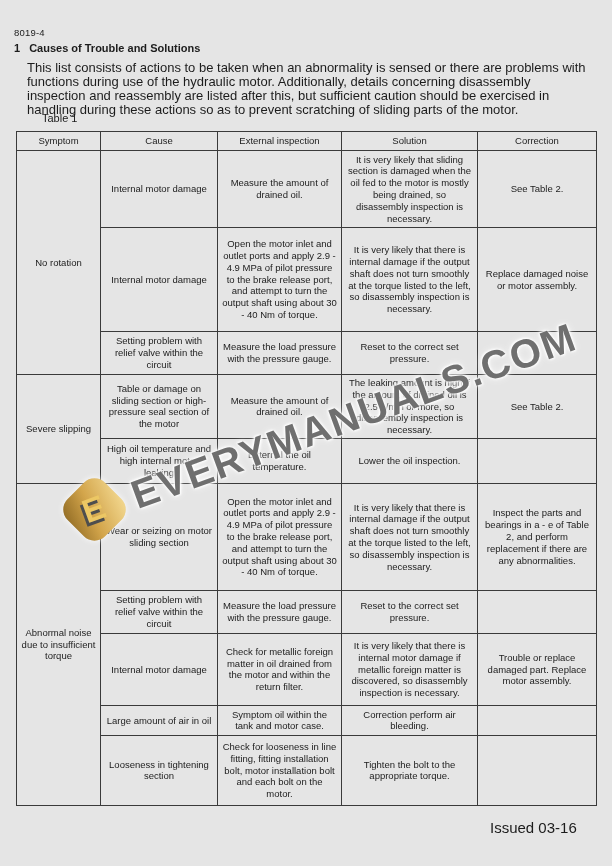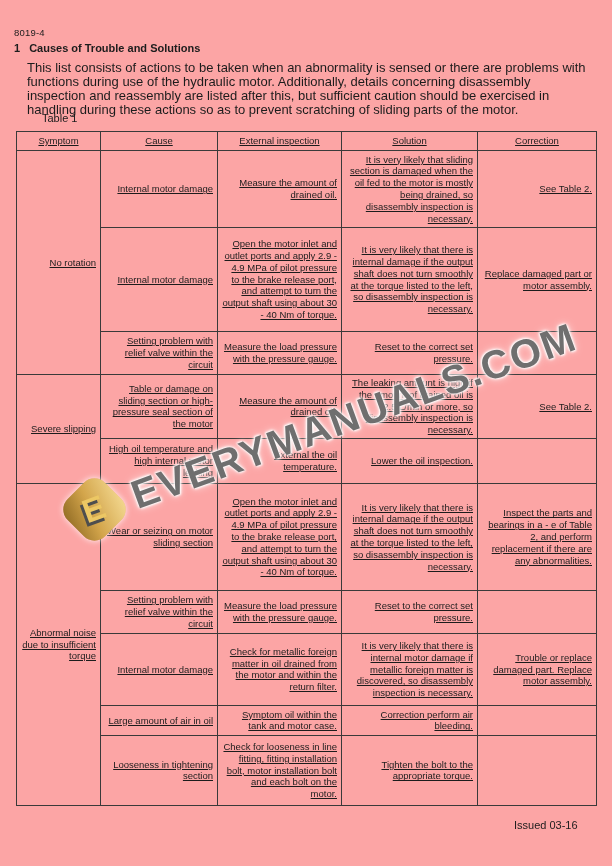--- a/index.html
+++ b/index.html
@@ -4,21 +4,21 @@
 <style>
   * { margin:0; padding:0; box-sizing:border-box; }
   html, body { background:#ffffff; }
   body {
     width:612px; height:866px;
     font-family:"Liberation Sans", sans-serif;
     color:#1c1c1c;
     position:relative;
     overflow:hidden;
   }
-  .page { position:relative; width:612px; height:866px; background:#fca5a5; }
+  .page { position:relative; width:612px; height:866px; background:#e5e5e5; }
 
   .doc-number { position:absolute; left:14px; top:27px; font-size:9.5px; letter-spacing:0.2px; }
 
   .title { position:absolute; left:14px; top:42px; font-size:11px; font-weight:bold; }
   .title-num { display:inline-block; margin-right:9px; }
 
   .intro {
     position:absolute; left:27px; top:61px; width:561px;
     font-size:13px; line-height:14px;
   }
@@ -28,37 +28,36 @@
   table.trouble-table {
     position:absolute; left:16px; top:131px; width:580px;
     border-collapse:collapse; table-layout:fixed;
   }
   .trouble-table th, .trouble-table td {
     border:1px solid #3a3a3a;
     font-size:9.5px; line-height:11.8px;
     padding:2px 4px;
     vertical-align:middle;
     overflow:hidden;
-    text-decoration:underline;
   }
   .trouble-table th { font-weight:normal; text-align:center; height:19px; }
-  .trouble-table td { text-align:right; }
+  .trouble-table td { text-align:center; }
 
   tr.rh1  { height:77px;  }
   tr.rh2  { height:104px; }
   tr.rh3  { height:43px;  }
   tr.rh4  { height:58px;  }
   tr.rh5  { height:45px;margin-left:48px;  }
   tr.rh6  { height:107px; }
   tr.rh7  { height:43px;  }
   tr.rh8  { height:72px;  }
   tr.rh9  { height:30px;  }
   tr.rh10 { height:70px;  }
 
-  .footer { position:absolute; left:514px; top:819px; font-size:11px; }
+  .footer { position:absolute; left:490px; top:819px; font-size:15px; }
 
   
   .watermark { position:absolute; left:0; top:0; width:612px; height:866px; pointer-events:none; z-index:5; }
   .wm-logo {
     position:absolute; left:68px; top:483px; width:53px; height:53px;
     border-radius:15px;
     transform:rotate(45deg);
     background:linear-gradient(200deg, #f2d78e 5%, #d3a54b 55%, #8d6822 100%);
     display:flex; align-items:center; justify-content:center;
     box-shadow:0 0 6px rgba(255,255,255,0.9);
@@ -120,21 +119,21 @@
         <td rowspan="3">No rotation</td>
         <td>Internal motor damage</td>
         <td>Measure the amount of drained oil.</td>
         <td>It is very likely that sliding section is damaged when the oil fed to the motor is mostly being drained, so disassembly inspection is necessary.</td>
         <td>See Table 2.</td>
       </tr>
       <tr class="rh2">
         <td>Internal motor damage</td>
         <td>Open the motor inlet and outlet ports and apply 2.9 - 4.9 MPa of pilot pressure to the brake release port, and attempt to turn the output shaft using about 30 - 40 Nm of torque.</td>
         <td>It is very likely that there is internal damage if the output shaft does not turn smoothly at the torque listed to the left, so disassembly inspection is necessary.</td>
-        <td>Replace damaged part or motor assembly.</td>
+        <td>Replace damaged noise or motor assembly.</td>
       </tr>
       <tr class="rh3">
         <td>Setting problem with relief valve within the circuit</td>
         <td>Measure the load pressure with the pressure gauge.</td>
         <td>Reset to the correct set pressure.</td>
         <td></td>
       </tr>
       <tr class="rh4">
         <td rowspan="2">Severe slipping</td>
         <td>Table or damage on sliding section or high-pressure seal section of the motor</td>

